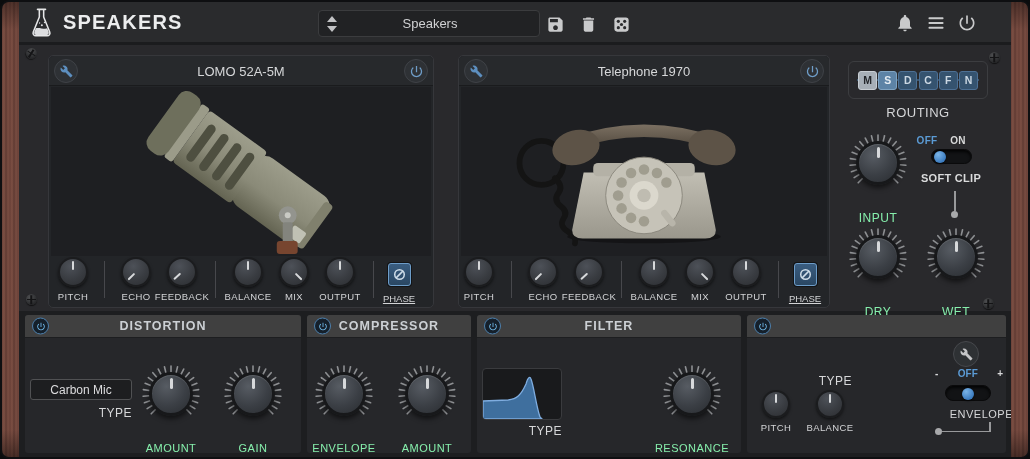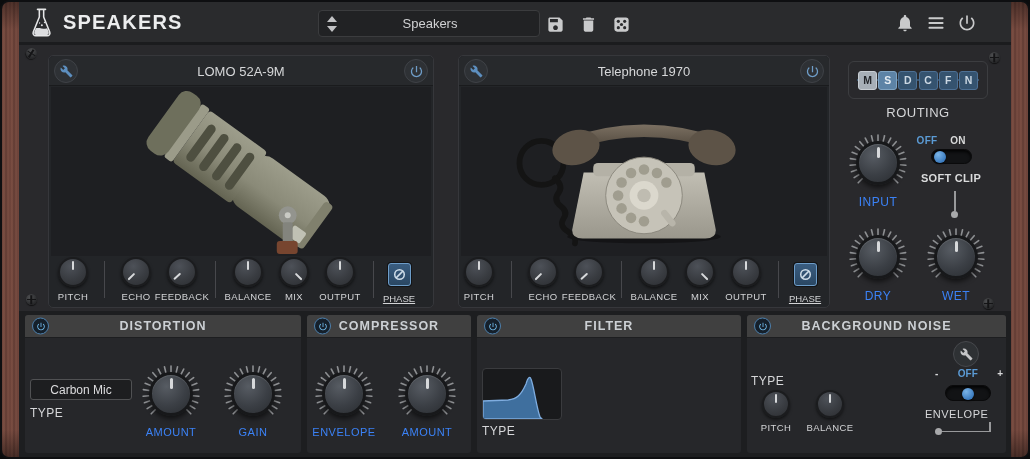--- a/index.html
+++ b/index.html
@@ -56,21 +56,21 @@
   .phase-lab{margin-top:7px;font-size:9.5px;color:#d3d4d6;text-decoration:underline;}
 
   
   .bigknob{position:absolute;width:64px;display:flex;flex-direction:column;align-items:center;cursor:pointer;}
   .bk-dial{position:relative;width:64px;height:64px;}
   .tickring{position:absolute;inset:0;}
   .bk-cap{position:absolute;left:10px;top:10px;width:44px;height:44px;border-radius:50%;border:3px solid #17181a;
     background:radial-gradient(circle at 38% 30%,#575c63,#3b3f45 55%,#292c30);
     box-shadow:0 3px 5px rgba(0,0,0,.55),inset 0 1px 1px rgba(255,255,255,.14);}
   .bk-cap .ptr{top:3px;height:11px;width:3px;margin-left:-1.5px;}
-  .bk-label{margin-top:0;font-size:12px;letter-spacing:.5px;color:#3b82f6;white-space:nowrap;text-align:center;}
+  .bk-label{margin-top:16px;font-size:12px;letter-spacing:.5px;color:#86efac;white-space:nowrap;text-align:center;}
   .bk-label.small{font-size:11px;}
 
   
   .routing-box{position:absolute;left:829px;top:16px;width:140px;height:38px;border:1px solid #3c3d40;border-radius:6px;
     display:flex;align-items:center;justify-content:space-between;padding:0 9px;}
   .routing-line{position:absolute;left:8px;right:8px;top:50%;height:2px;margin-top:-1px;background:#3d5872;}
   .rbtn{position:relative;width:19px;height:19px;border-radius:3px;font-size:10.5px;font-weight:bold;
     display:flex;align-items:center;justify-content:center;cursor:pointer;}
   .r-highlight{background:#a7afb7;color:#23262a;border:1px solid #c7cdd3;}
   .r-on{background:#5d83a6;color:#e4ebf2;border:1px solid #7fa3c2;}
@@ -88,21 +88,21 @@
   .bottomrow{flex:1;display:flex;gap:6px;padding:4px 5px 4px 6px;background:#1d1e20;}
   .section{position:relative;background:#26272a;border-radius:3px;display:flex;flex-direction:column;}
   .sec-header{position:relative;height:23px;flex:none;background:#404040;border-bottom:1px solid #1d1e20;border-radius:3px 3px 0 0;
     display:flex;align-items:center;justify-content:center;}
   .sec-power{position:absolute;left:7px;top:50%;transform:translateY(-50%);width:17px;height:17px;border-radius:50%;
     background:#15202b;border:1.5px solid #4d80ad;color:#74c0f2;display:flex;align-items:center;justify-content:center;cursor:pointer;}
   .sec-title{font-size:12.5px;font-weight:bold;letter-spacing:1px;color:#ccd0d4;}
   .sec-body{position:relative;flex:1;}
   .selectbox{position:absolute;height:21px;background:#1d1e20;border:1px solid #505153;border-radius:3px;
     display:flex;align-items:center;justify-content:center;font-size:12px;color:#dcdcde;cursor:pointer;}
-  .type-label{position:absolute;text-align:left;font-size:12px;color:#d6d7d9;letter-spacing:.5px;}
+  .type-label{position:absolute;text-align:right;font-size:12px;color:#d6d7d9;letter-spacing:.5px;}
   .filter-display{position:absolute;left:5px;top:30px;width:80px;height:52px;background:#191a1c;border:1px solid #3a3b3e;border-radius:4px;cursor:pointer;overflow:hidden;}
   .wrench-btn{position:absolute;width:26px;height:26px;border-radius:50%;background:#2e3134;border:1px solid #46484c;
     display:flex;align-items:center;justify-content:center;color:#c4c5c7;cursor:pointer;}
   .env-row{position:absolute;display:flex;justify-content:space-between;font-size:10px;font-weight:bold;color:#d8d9da;}
 </style>
 </head>
 <body>
 
 <svg width="0" height="0" style="position:absolute" aria-hidden="true">
   <defs>
@@ -221,21 +221,21 @@
           <i></i>
           <i></i>
         </div>
       <div class="screw" style="left:964px;top:253px">
           <i></i>
           <i></i>
         </div>
 
       <div class="module" style="left:29px;width:386px">
         <div class="mod-header">
-          <span class="mod-title">LOMO 52A-9M</span>
+          <span class="mod-title">LOMO 52A-5M</span>
           <span class="circle-btn l wrench-blue">
               <svg width="13" height="13" viewBox="0 0 24 24" fill="currentColor">
                 <use href="#i-wrench"></use>
               </svg>
             </span>
           <span class="circle-btn r power-blue">
               <svg width="15" height="15" viewBox="0 0 24 24" fill="currentColor">
                 <use href="#i-power"></use>
               </svg>
             </span>
@@ -597,31 +597,43 @@
             </span>
           <span class="sec-title">FILTER</span>
         </div>
         <div class="sec-body">
           <div class="filter-display">
             <svg width="78" height="50" viewBox="0 0 78 50">
               <path d="M0,32 L25,31 C34,30 38,26 43,15 C45,8 47,7 48,10 C51,18 53,36 57,48 L59,50 L0,50 Z" fill="#3f6f9e" stroke="#7fade0" stroke-width="1.3"></path>
             </svg>
           </div>
           <div class="type-label" style="left:5px;top:86px;width:80px">TYPE</div>
+          <div class="bigknob" style="left:183px;top:24px">
+            <div class="bk-dial">
+                <svg class="tickring" viewBox="0 0 64 64">
+                  <use href="#ticks"></use>
+                </svg>
+              <div class="bk-cap">
+                  <div class="rot" style="--rot: 0deg;">
+                    <div class="ptr"></div>
+                  </div>
+                </div>
+              </div>
+            <div class="bk-label small">RESONANCE</div>
+          </div>
         </div>
       </div>
 
       <div class="section" style="width:259px">
         <div class="sec-header">
           <span class="sec-power">
               <svg width="10" height="10" viewBox="0 0 24 24" fill="currentColor">
                 <use href="#i-power"></use>
               </svg>
             </span>
-          <span class="sec-title">BACKGROUND NOISE</span>
         </div>
         <div class="sec-body">
           <div class="type-label" style="left:4px;top:36px;width:101px">TYPE</div>
 
           <div class="knob" style="left:2px;top:52px;width:54px">
             <div class="cap" style="width:28px;height:28px">
                 <div class="rot" style="--rot: 0deg;">
                   <div class="ptr"></div>
                 </div>
               </div>

